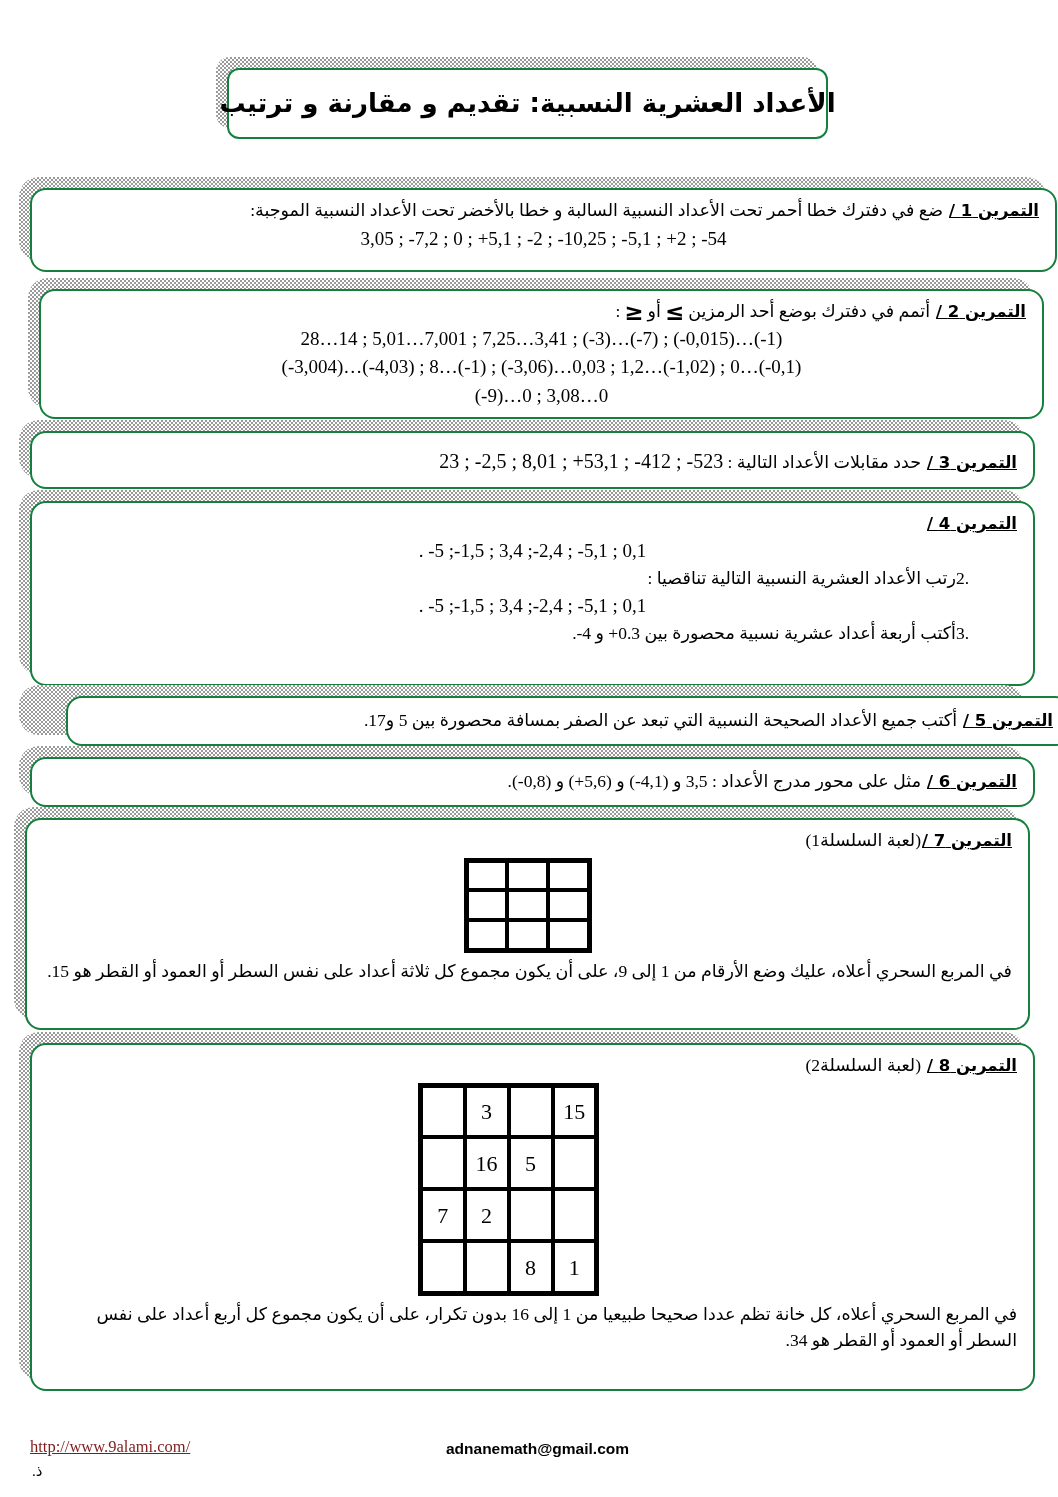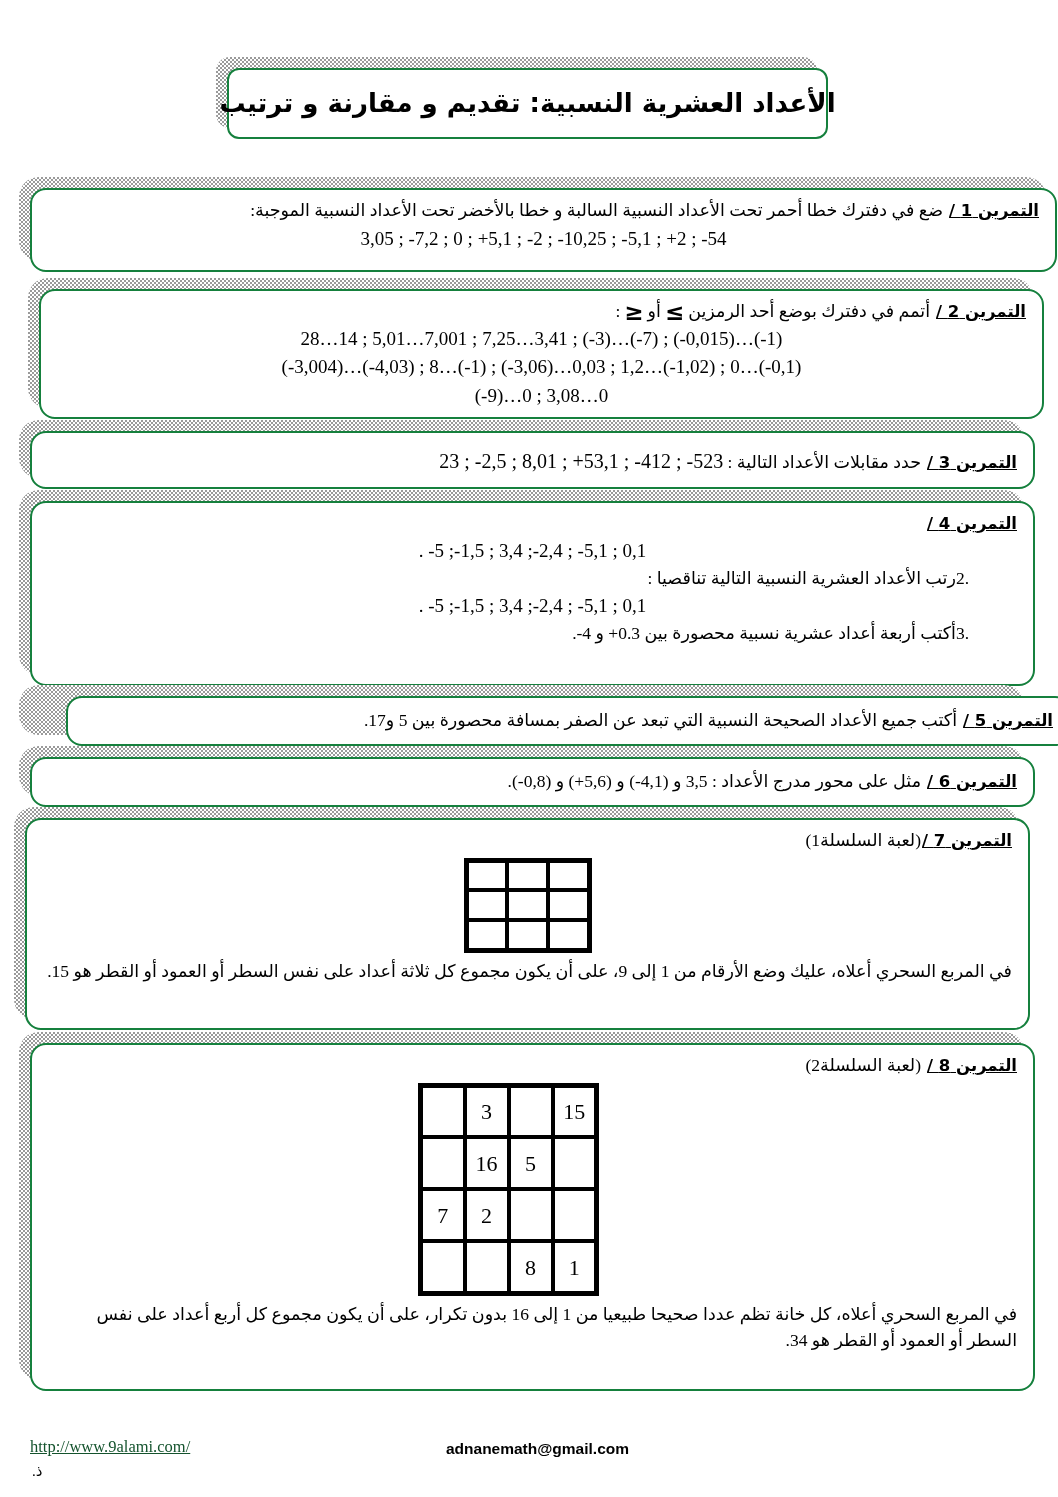--- a/index.html
+++ b/index.html
@@ -51,21 +51,21 @@
     border:4px solid #000; padding:0; text-align:center; vertical-align:middle;
     font-family:"Liberation Serif",serif; font-size:22px; background:#fff;
   }
   .g3 td { width:41px; height:30px; }
   .g4 td { width:44px; height:52px; }
   .extext { margin:5px 0 0; }
   .ta-left { text-align:right; }
   .ta-center { text-align:right; }
   .footer-link {
     position:absolute; left:30px; top:1437px; font-size:16.5px;
-    color:#14532d; text-decoration:underline; direction:ltr;
+    color:#7f1d1d; text-decoration:underline; direction:ltr;
   }
   .footer-note { position:absolute; left:32px; top:1462px; font-size:15px; direction:rtl; }
   .footer-email {
     position:absolute; left:17px; right:0; top:1440px; text-align:center;
     font-family:"Liberation Sans","DejaVu Sans",sans-serif; font-weight:bold; font-size:15.5px;
   }
   .footer-name { position:absolute; right:25px; top:1504px; font-size:12px; direction:rtl; }
 </style>
 </head>
 <body>

